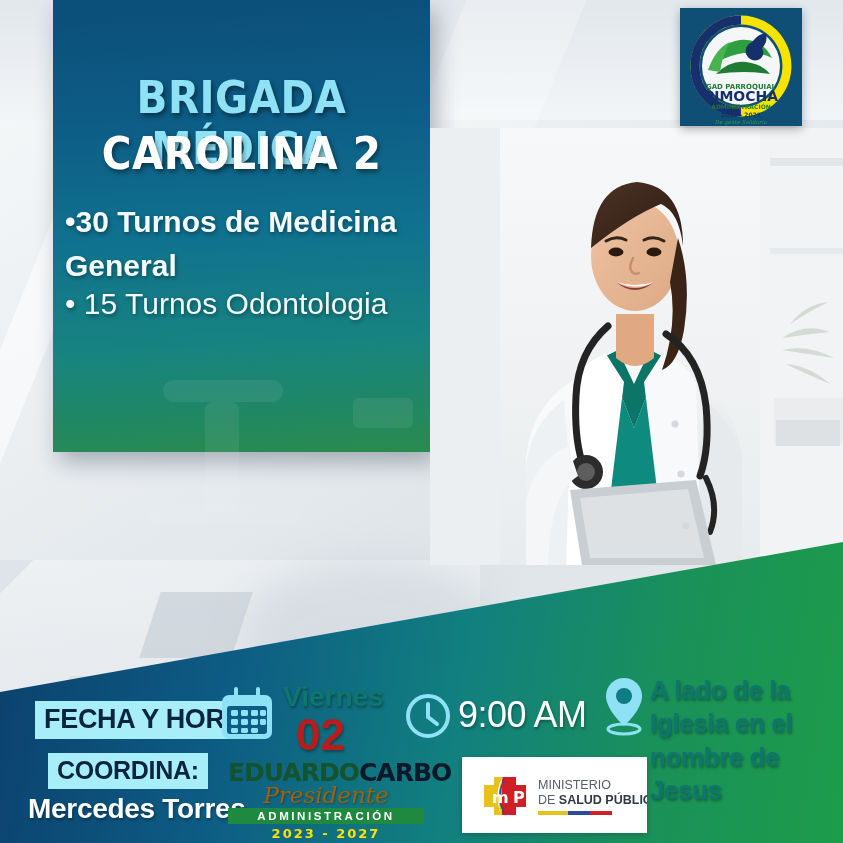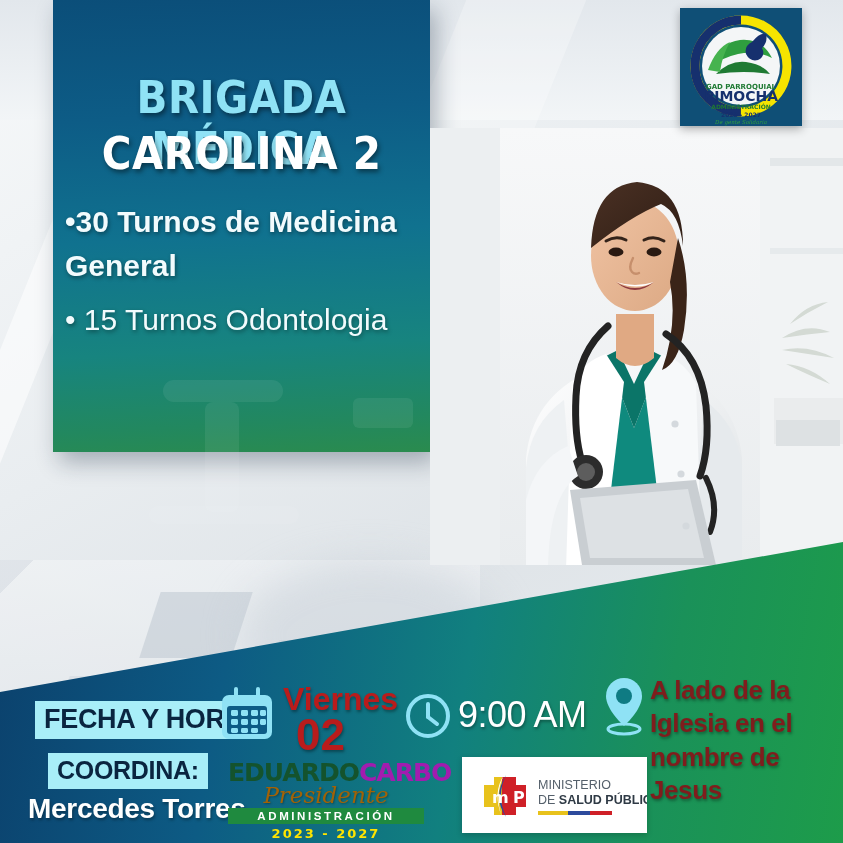--- a/index.html
+++ b/index.html
@@ -48,21 +48,21 @@
     text-shadow:2px 3px 5px rgba(0,0,0,.45);
     transform:scaleX(.92);
   }
   .bullet-line{
     position:absolute;left:12px;width:420px;
     color:#f2fbfd;font-size:30px;line-height:1.45;
     text-shadow:1px 2px 4px rgba(0,0,0,.4);
     font-family:"Liberation Sans",sans-serif;
   }
   #bullet-1{top:200px;font-weight:bold;}
-  #bullet-2{top:298px;}
+  #bullet-2{top:282px;}
 
   
   #doctor-photo{
     position:absolute;left:430px;top:128px;width:413px;height:437px;
     overflow:hidden;background:#f3f5f6;
   }
   #doctor-photo svg{display:block;width:100%;height:100%;}
 
   
   #gad-logo{
@@ -84,44 +84,44 @@
     padding:3px 9px 4px;letter-spacing:-.3px;
   }
   #chip-fecha{position:absolute;left:35px;top:701px;font-size:27px;}
   #chip-coordina{position:absolute;left:48px;top:753px;font-size:25px;}
   #coordinator-name{
     position:absolute;left:28px;top:793px;color:#fff;font-weight:bold;
     font-size:28px;letter-spacing:-.3px;text-shadow:1px 2px 3px rgba(0,0,0,.35);
   }
 
   #calendar-icon{position:absolute;left:219px;top:686px;width:56px;height:56px;}
-  #day-name{position:absolute;left:283px;top:681px;color:#b91c1c;font-size:32px;
+  #day-name{position:absolute;left:283px;top:681px;color:#0f766e;font-size:28px;
             font-weight:bold;text-shadow:1px 2px 3px rgba(0,0,0,.35);}
   #day-number{position:absolute;left:296px;top:710px;color:#b91c1c;font-size:44px;
             font-weight:bold;text-shadow:1px 2px 3px rgba(0,0,0,.35);}
 
   #carbo-badge{position:absolute;left:228px;top:760px;width:196px;height:72px;text-align:center;}
   #carbo-name{font-size:25px;font-weight:bold;letter-spacing:-1px;line-height:1;
               font-family:"DejaVu Sans",sans-serif;}
   #carbo-name .w{color:#14532d;}
-  #carbo-name .y{color:#a21caf;}
+  #carbo-name .y{color:#0f172a;}
   #carbo-role{color:#a16207;font-family:"DejaVu Serif",serif;font-style:italic;
               font-size:23px;line-height:1.05;margin-top:-2px;
               text-shadow:1px 1px 2px rgba(0,0,0,.3);}
   #carbo-admin{background:#1f8a3f;color:#fff;font-size:11.5px;font-weight:bold;
                letter-spacing:2.6px;padding:2px 0;margin-top:1px;}
   #carbo-years{color:#ffe400;font-size:13px;font-weight:bold;letter-spacing:2px;
                margin-top:2px;font-family:"DejaVu Sans",sans-serif;}
 
   #clock-icon{position:absolute;left:404px;top:692px;width:48px;height:48px;}
   #time-text{position:absolute;left:458px;top:694px;color:#fff;font-size:36px;
              font-weight:normal;letter-spacing:-.5px;text-shadow:1px 2px 3px rgba(0,0,0,.35);}
 
   #pin-icon{position:absolute;left:600px;top:676px;width:48px;height:62px;}
-  #location-text{position:absolute;left:650px;top:674px;width:190px;color:#7f1d1d;
+  #location-text{position:absolute;left:650px;top:674px;width:190px;color:#0f766e;
                  font-size:26px;font-weight:bold;line-height:1.28;letter-spacing:-.4px;
                  text-shadow:1px 2px 3px rgba(0,0,0,.35);}
 
   #msp-logo{position:absolute;left:462px;top:757px;width:185px;height:76px;
             background:#ffffff;box-shadow:0 2px 6px rgba(0,0,0,.2);}
   #msp-logo svg{display:block;width:100%;height:100%;}
 </style>
 </head>
 <body>
 

